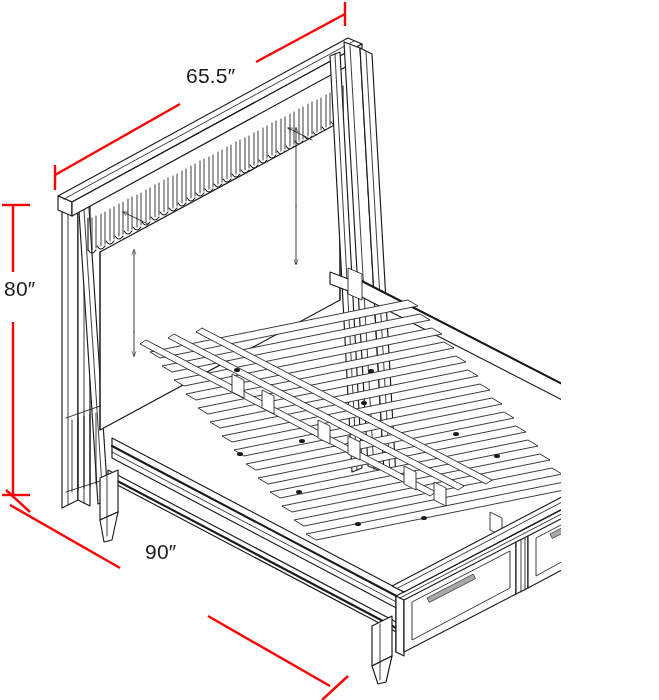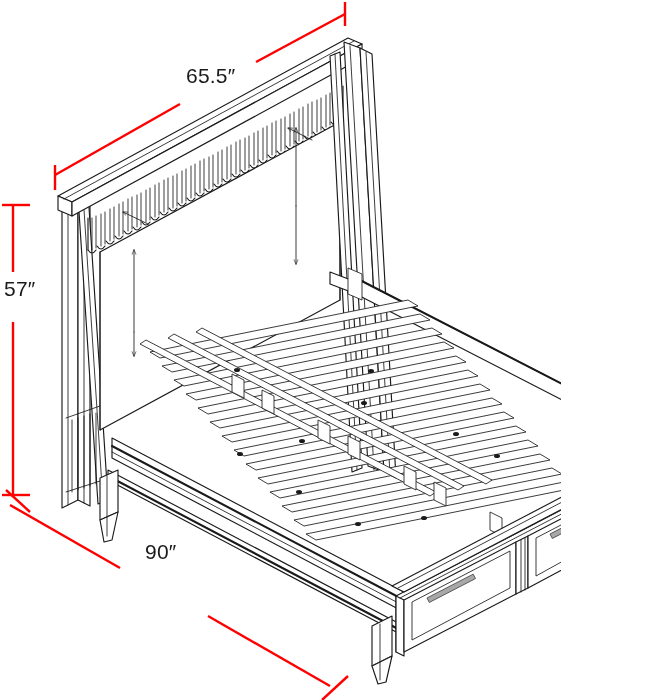--- a/index.html
+++ b/index.html
@@ -286,17 +286,17 @@
         <path class="dim" d="M10,505 L120,568"></path>
         <path class="dim" d="M208,616 L330,686"></path>
         <path class="dim" d="M322,700 L348,676"></path>
       </g>
 
     </g>
   </svg>
 
   <div class="dim-label" id="label-width">65.5″</div>
 
-  <div class="dim-label" id="label-height">57″</div>
+  <div class="dim-label" id="label-height">80″</div>
 
   <div class="dim-label" id="label-length">90″</div>
 
 </div>
 
 </body></html>

